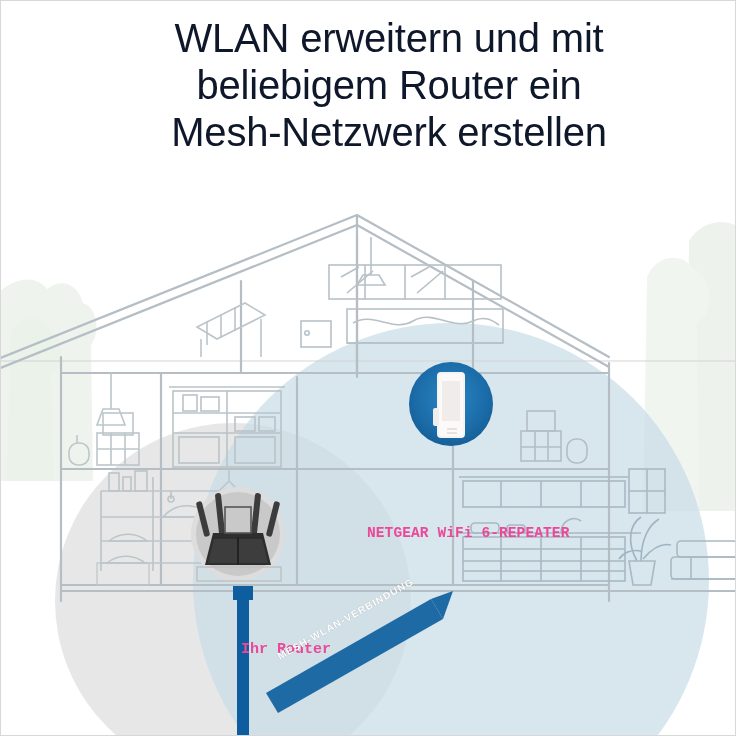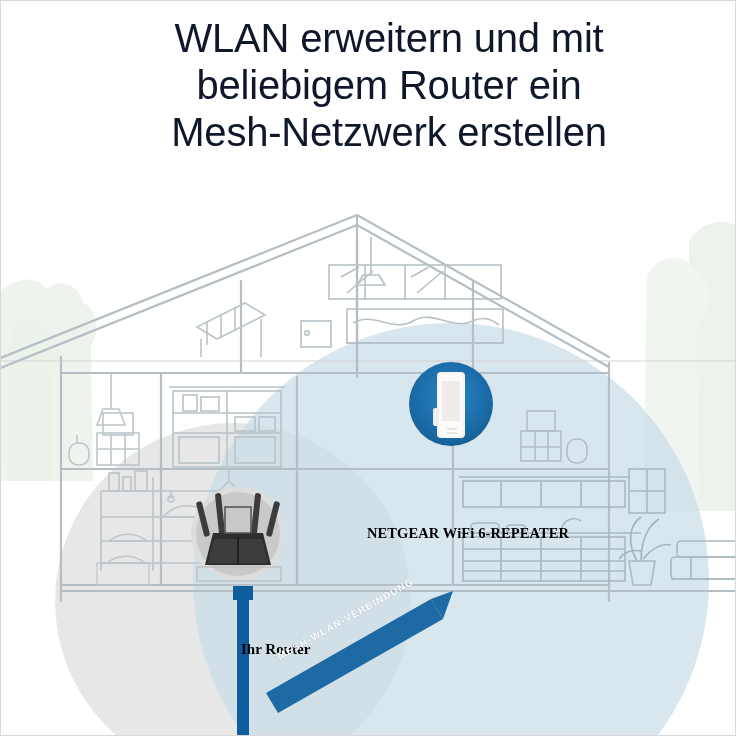--- a/index.html
+++ b/index.html
@@ -41,23 +41,23 @@
     left: 0;
     top: 180px;
     width: 736px;
     height: 556px;
   }
   .scene svg { display: block; }
 
   
   .lbl {
     position: absolute;
-    font-family: Liberation Serif, serif;
+    font-family: Liberation Mono, monospace;
     font-weight: bold;
-    color: #000000;
+    color: #ec4899;
     white-space: nowrap;
   }
   #repeater-label {
     left: 366px;
     top: 344px;
     font-size: 14.5px;
     letter-spacing: 0.1px;
   }
   #router-label {
     left: 216px;

